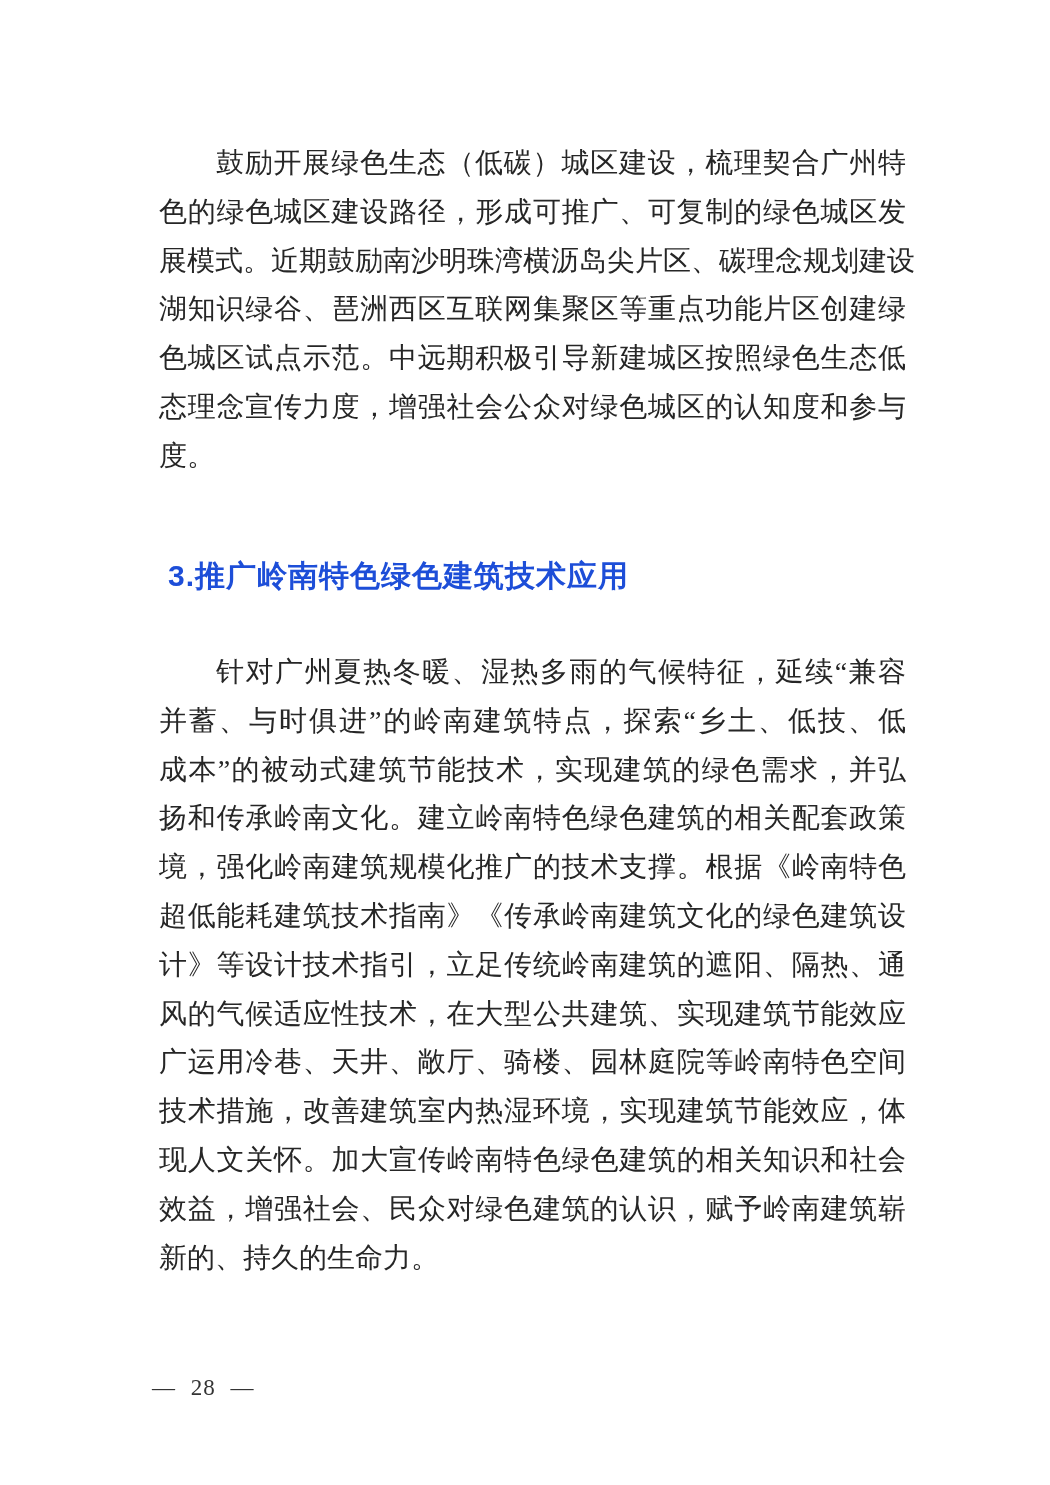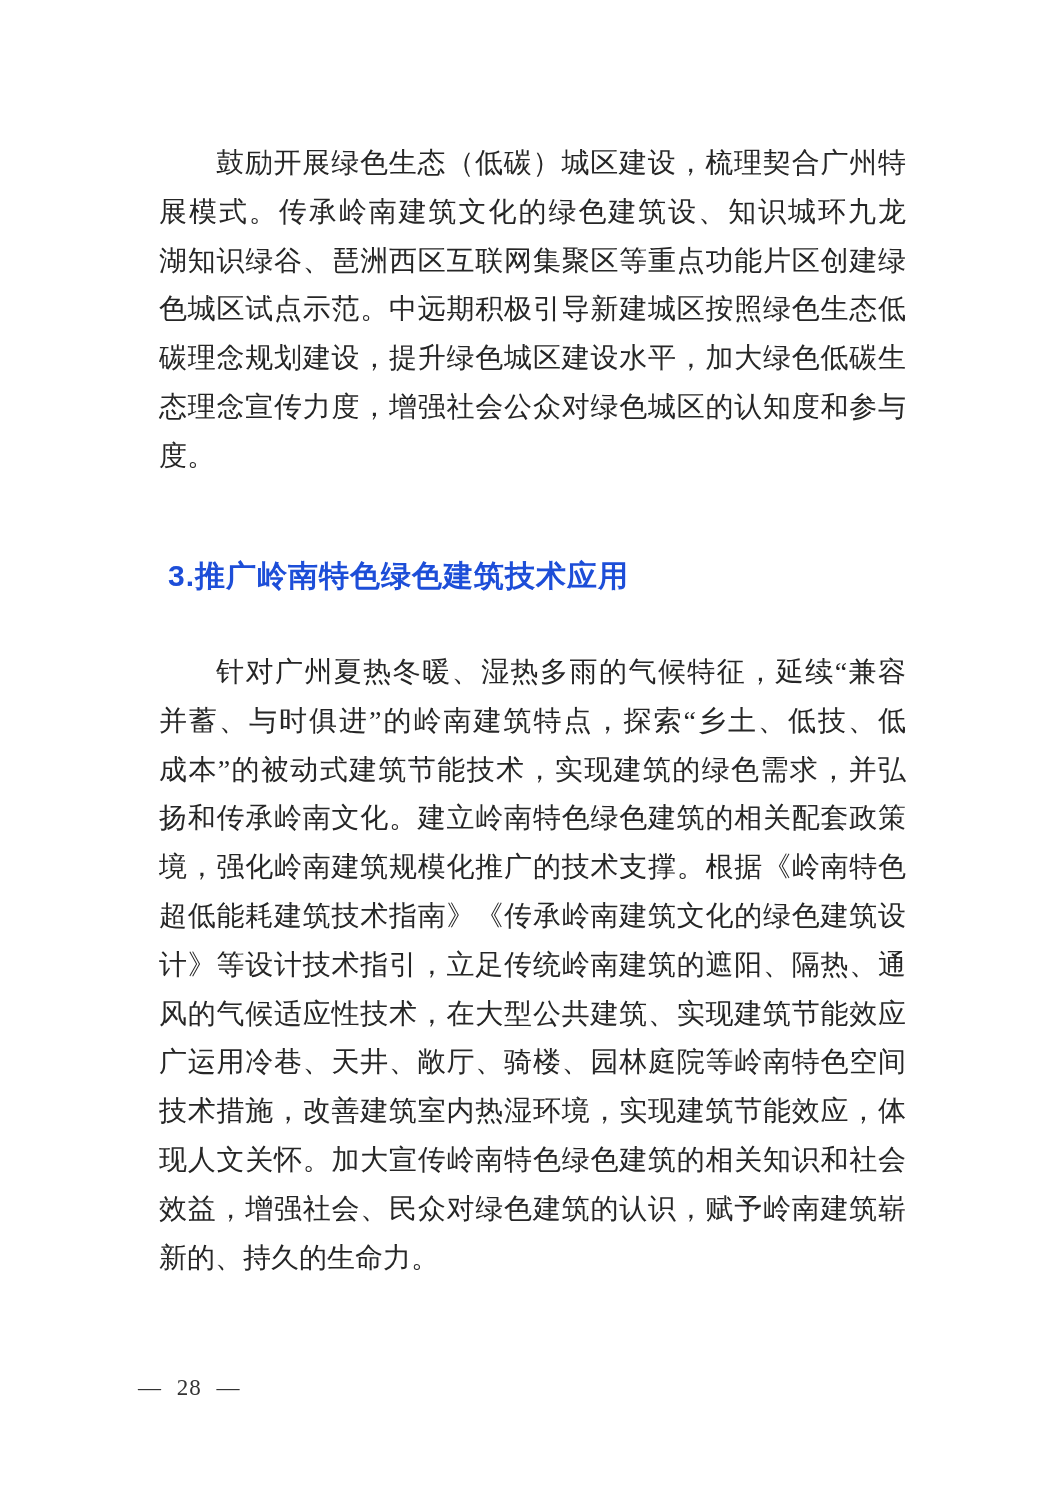--- a/index.html
+++ b/index.html
@@ -39,41 +39,41 @@
     font-family: "Liberation Sans", "DejaVu Sans", sans-serif;
     font-weight: 700;
     font-size: 30px;
     line-height: 40px;
     color: #1d4ed8;
     letter-spacing: 1px;
     white-space: nowrap;
   }
   .footer {
     position: absolute;
-    left: 138px;
+    left: 152px;
     top: 1374px;
     font-size: 23px;
     line-height: 28px;
     color: #333333;
     letter-spacing: 1px;
     word-spacing: 8px;
     white-space: nowrap;
   }
 </style>
 </head>
 <body>
 
 <div class="page">
 
   <div class="textblock" id="para1">
     <div class="line first">鼓励开展绿色生态（低碳）城区建设，梳理契合广州特</div>
-    <div class="line">展模式。传承岭南建筑文化的绿色建筑设、知识城环九龙</div>
+    <div class="line">色的绿色城区建设路径，形成可推广、可复制的绿色城区发</div>
+    <div class="line">展模式。近期鼓励南沙明珠湾横沥岛尖片区、碳理念规划建设</div>
     <div class="line">湖知识绿谷、琶洲西区互联网集聚区等重点功能片区创建绿</div>
     <div class="line">色城区试点示范。中远期积极引导新建城区按照绿色生态低</div>
-    <div class="line">碳理念规划建设，提升绿色城区建设水平，加大绿色低碳生</div>
     <div class="line">态理念宣传力度，增强社会公众对绿色城区的认知度和参与</div>
     <div class="line last">度。</div>
   </div>
 
   <div class="heading">3.推广岭南特色绿色建筑技术应用</div>
 
   <div class="textblock" id="para2">
     <div class="line first">针对广州夏热冬暖、湿热多雨的气候特征，延续“兼容</div>
     <div class="line">并蓄、与时俱进”的岭南建筑特点，探索“乡土、低技、低</div>
     <div class="line">成本”的被动式建筑节能技术，实现建筑的绿色需求，并弘</div>

